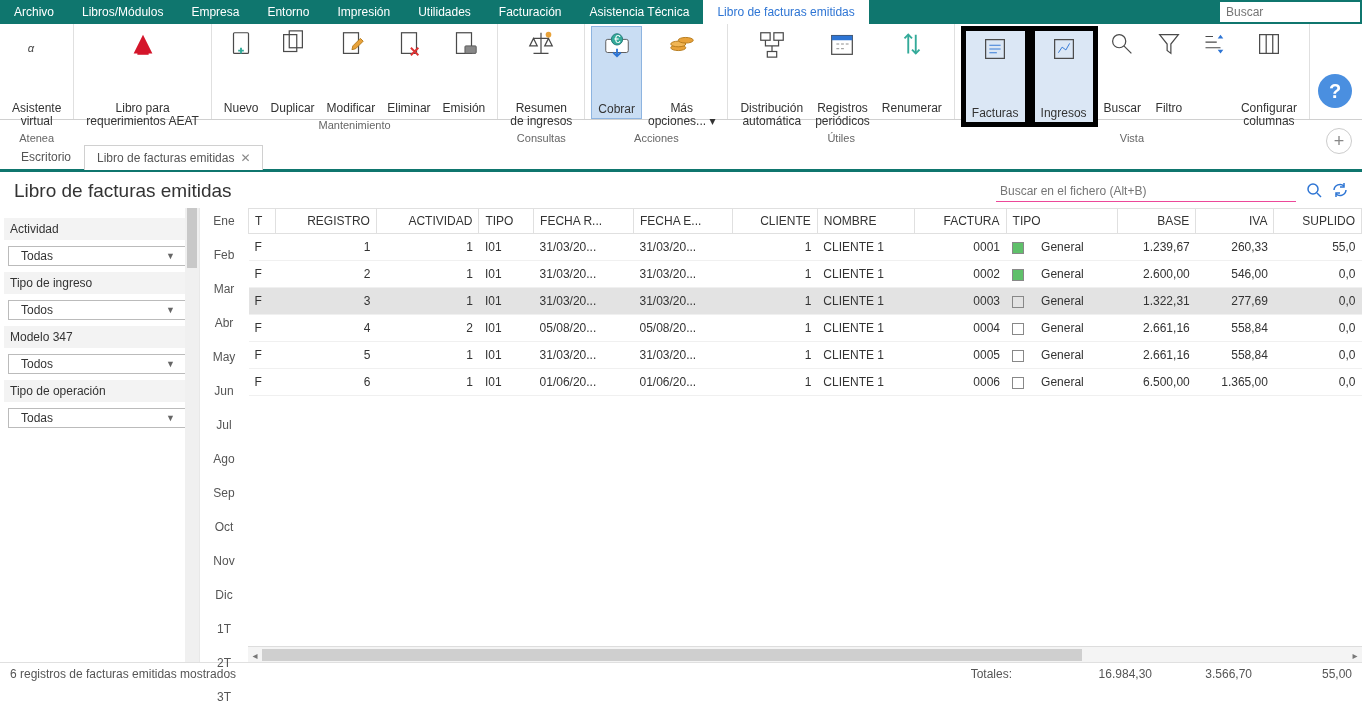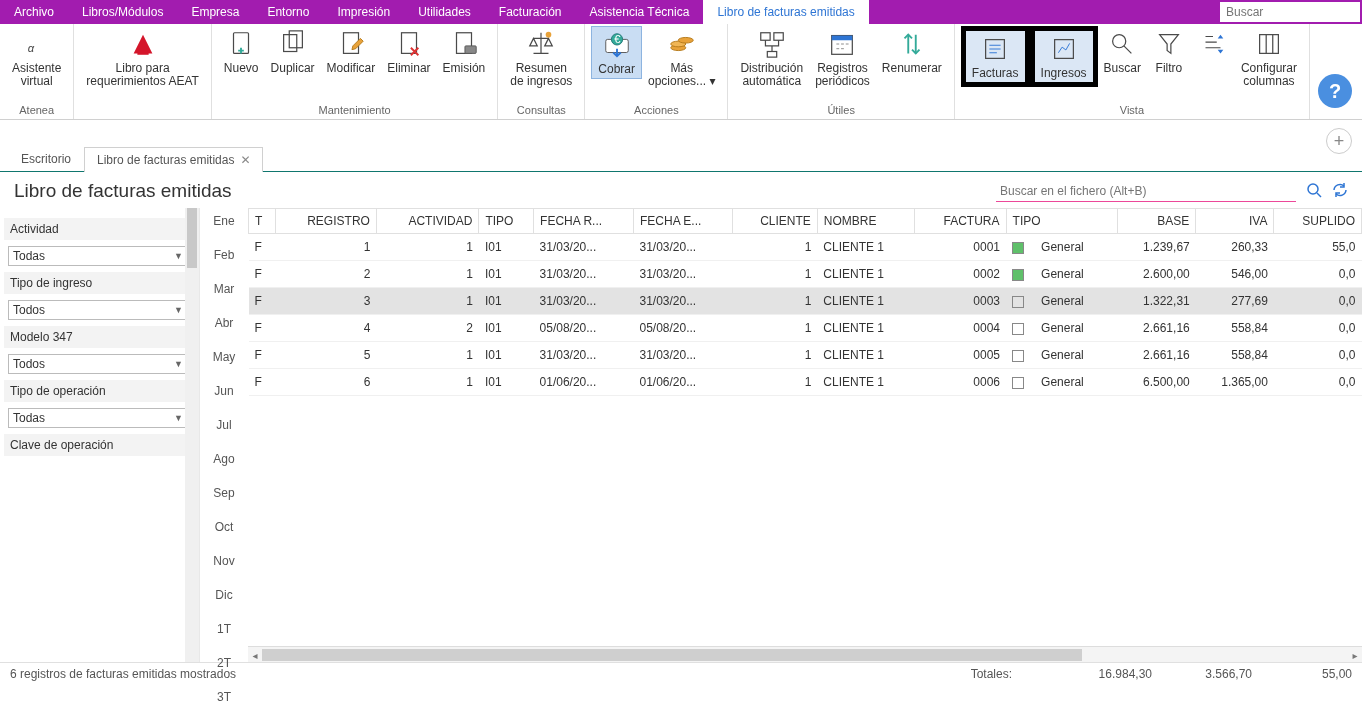--- a/index.html
+++ b/index.html
@@ -1,48 +1,48 @@
 <!DOCTYPE html>
 <html><head>
 <meta charset="utf-8">
 <style>
 *{box-sizing:border-box;margin:0;padding:0;font-family:"Segoe UI",Arial,sans-serif;font-size:12px;}
 body{background:#fff;color:#333;overflow:hidden;width:1362px;height:705px;}
-.menubar{height:24px;background:#a21caf;display:flex;align-items:stretch;}
+.menubar{height:24px;background:#0f766e;display:flex;align-items:stretch;}
 .menu-item{color:#fff;padding:0 14px;display:flex;align-items:center;cursor:pointer;}
 .menu-item.active{background:#fff;color:#2e75d4;}
 .menu-spacer{flex:1;}
 .search-top{background:#fff;color:#666;width:140px;height:20px;margin:2px 2px 2px 0;padding:2px 6px;border:none;}
 .ribbon{height:96px;border-bottom:1px solid #d0d0d0;display:flex;position:relative;}
 .rgroup{border-right:1px solid #e0e0e0;display:flex;flex-direction:column;align-items:center;padding:2px 6px 0;}
 .rgroup-items{display:flex;align-items:flex-start;flex:1;}
 .rbtn{display:flex;flex-direction:column;align-items:center;justify-content:flex-start;padding:2px 6px;text-align:center;cursor:pointer;min-width:44px;}
 .rbtn.sel{background:#dbe7f5;border:5px solid #000000;}
 .rbtn.hl{background:#c9ddf3;border:1px solid #8db4e0;}
 .ricon{width:32px;height:32px;margin-bottom:2px;display:flex;align-items:center;justify-content:center;}
 .ricon svg{width:30px;height:30px;}
-.rlabel{line-height:13px;white-space:pre-line;}
+.rlabel{line-height:13px;white-space:pre-line;margin-top:40px;}
 .rgroup-title{font-size:11px;color:#666;padding:2px 0 3px;}
 .help-circle{position:absolute;right:10px;top:50px;width:34px;height:34px;border-radius:50%;background:#4a8fe0;display:flex;align-items:center;justify-content:center;color:#fff;font-size:20px;font-weight:bold;}
 .plus-circle{position:absolute;right:10px;top:128px;width:26px;height:26px;border:1px solid #ccc;border-radius:50%;display:flex;align-items:center;justify-content:center;color:#888;font-size:18px;}
-.tabsrow{height:30px;display:flex;align-items:flex-end;padding-left:8px;margin-top:22px;border-bottom:1px solid #0f766e;}
+.tabsrow{height:30px;display:flex;align-items:flex-end;padding-left:8px;margin-top:22px;border-bottom:3px solid #0f766e;}
 .pgtab{padding:5px 12px;border:1px solid transparent;border-bottom:none;color:#555;cursor:pointer;}
 .pgtab.active{border-color:#d0d0d0;background:#fff;position:relative;top:1px;}
 .pgtab .x{margin-left:6px;color:#888;}
 .page-header{display:flex;align-items:center;padding:8px 14px 6px;}
 .page-title{font-size:19px;color:#333;}
 .ph-spacer{flex:1;}
 .file-search{width:300px;border:none;border-bottom:1px solid #ec4899;padding:3px 4px;color:#555;}
 .hicons{display:flex;gap:10px;margin-left:10px;color:#2e75d4;}
 .body-row{display:flex;height:454px;}
 .filters{width:200px;border-right:1px solid #e8e8e8;padding:4px 6px 4px 4px;overflow:hidden;position:relative;}
 .filters-scroll{position:absolute;right:0;top:0;bottom:0;width:14px;background:#f0f0f0;}
 .fs-thumb{position:absolute;left:2px;right:2px;top:0;height:60px;background:#c8c8c8;}
 .flabel{background:#f3f3f3;padding:4px 6px;margin-top:6px;color:#333;}
-.fsel{width:180px;margin:6px 0 2px 4px;border:1px solid #bbb;background:#fff;padding:2px 4px;display:flex;justify-content:space-between;align-items:center;}
+.fsel{width:180px;margin:6px 0 2px 4px;border:1px solid #bbb;background:#fff;padding:2px 12px;display:flex;justify-content:space-between;align-items:center;}
 .fsel .caret{font-size:9px;color:#666;}
 .months{width:48px;display:flex;flex-direction:column;align-items:center;padding-top:4px;gap:16px;color:#555;}
 .months div{cursor:pointer;padding:2px 4px;}
 .gridwrap{flex:1;display:flex;flex-direction:column;overflow:hidden;}
 .grid{flex:1;overflow:auto;}
 table{border-collapse:collapse;width:100%;min-width:1090px;}
 th{background:#fff;border:1px solid #e0e0e0;padding:5px 6px;font-weight:normal;color:#333;text-align:left;position:sticky;top:0;}
 th.r,td.r{text-align:right;}
 td{border-bottom:1px solid #f0f0f0;padding:6px 6px;color:#333;}
 tr.sel td{background:#e3e3e3;}
@@ -336,21 +336,20 @@
       <div class="flabel">Modelo 347</div>
       <div class="fsel">
         <span>Todos</span>
         <span class="caret">▼</span>
       </div>
       <div class="flabel">Tipo de operación</div>
       <div class="fsel">
         <span>Todas</span>
         <span class="caret">▼</span>
       </div>
-      <div class="flabel">Clave de operación</div>
       <div class="filters-scroll">
         <div class="fs-thumb"></div>
       </div>
   </div>
   <div class="months" id="months">
       <div>Ene</div>
       <div>Feb</div>
       <div>Mar</div>
       <div>Abr</div>
       <div>May</div>

